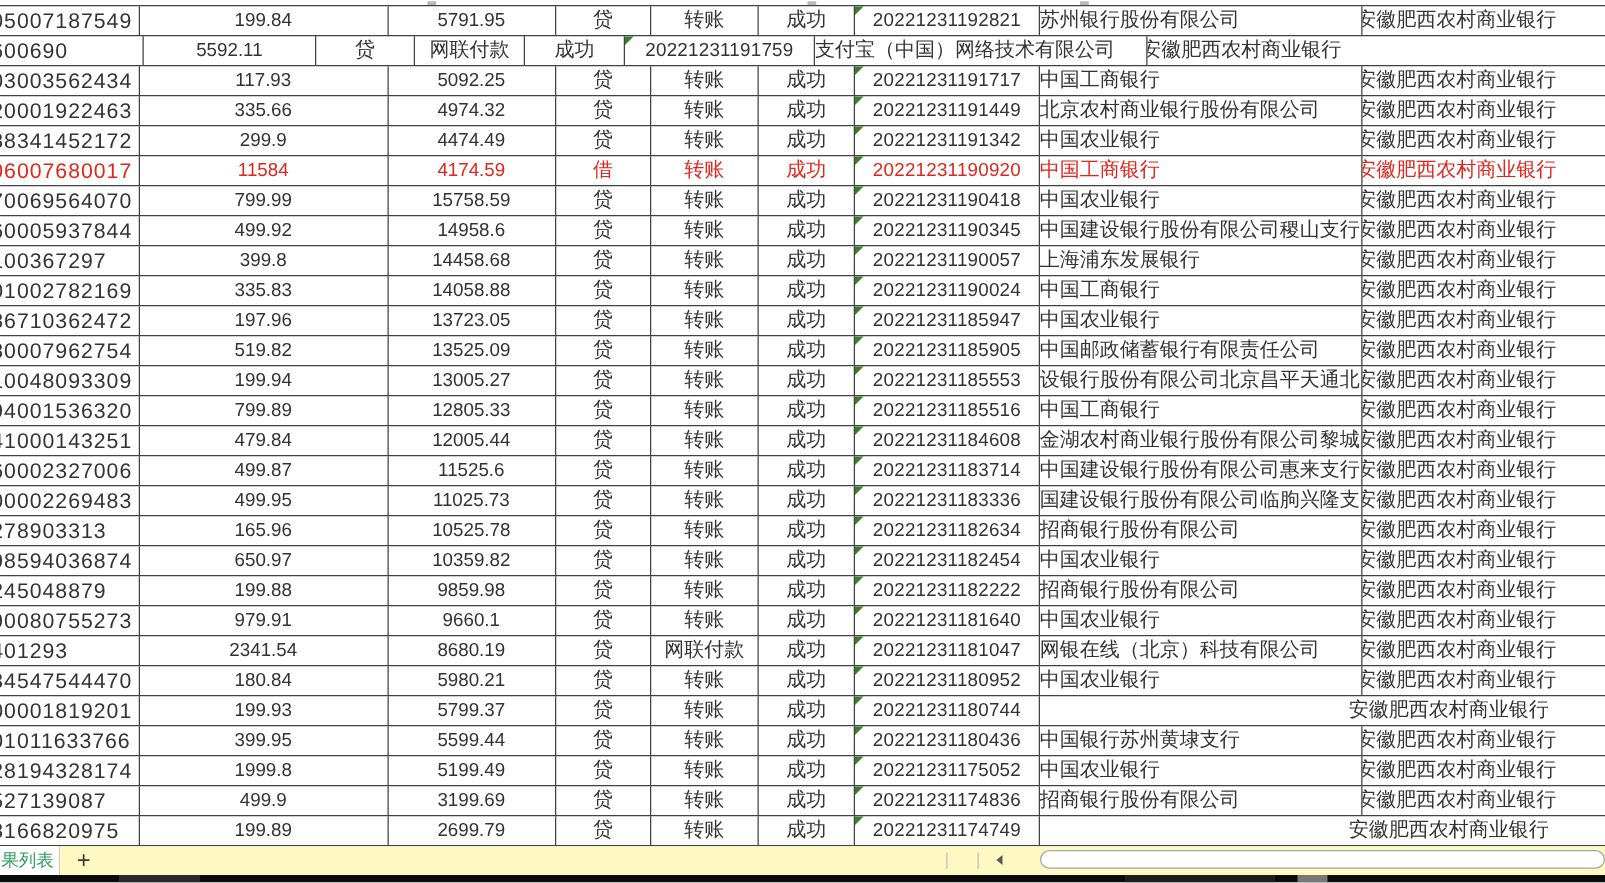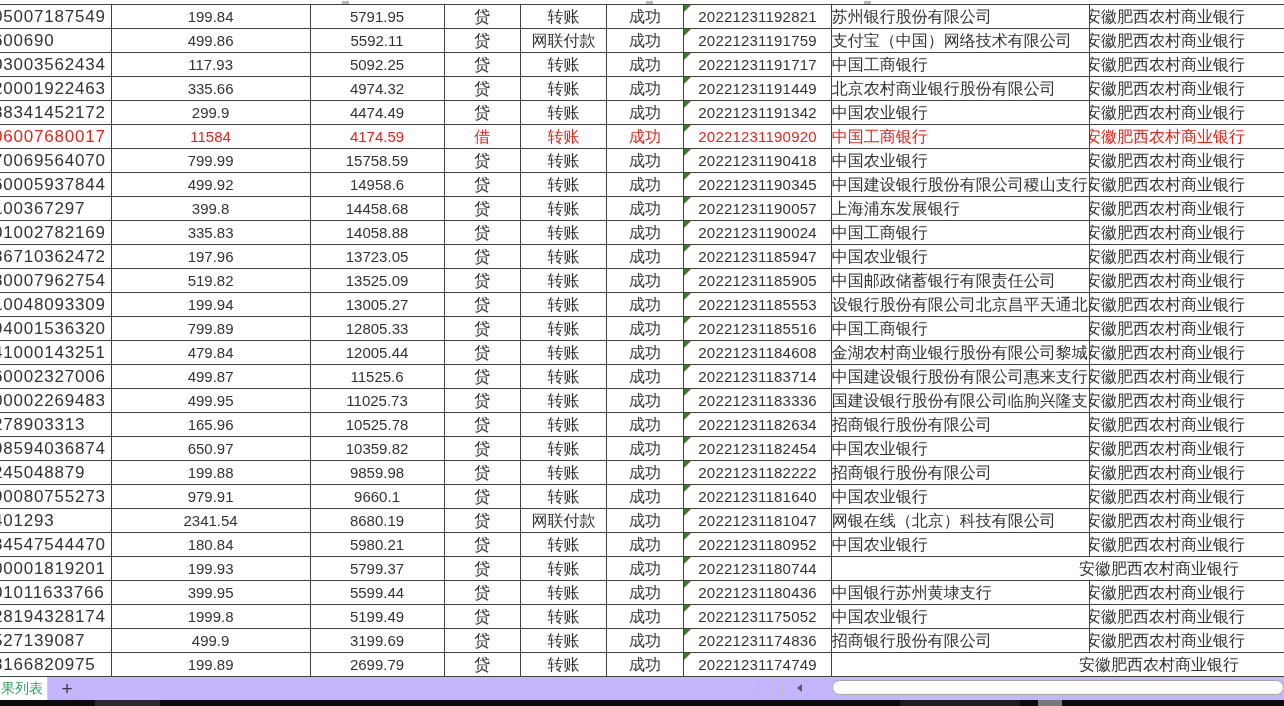--- a/index.html
+++ b/index.html
@@ -23,21 +23,21 @@
   .tri{position:absolute;top:0;left:0;width:0;height:0;
        border-top:7px solid #3e7d28;border-right:7px solid transparent;}
   .c-bank{width:266px;font-size:16px;display:block;}
   .c-branch{width:200px;font-size:16px;display:block;border-right:none;text-align:left;}
   .br{display:inline-block;margin-left:-5px;text-align:right;}
   .bank-empty .c-bank{border-right:1px solid transparent;}
   .bank-empty .c-branch{overflow:visible;}
   .bank-empty .br{margin-left:-11px;}
   .red, .red .cell{color:#e0261c;}
   
-  .tabbar{position:absolute;left:0;top:677px;width:1284px;height:23px;background:#c4b5fd;}
+  .tabbar{position:absolute;left:0;top:677px;width:1284px;height:23px;background:#fef9c3;}
   .tab{position:absolute;left:0;top:0;width:47px;height:23px;background:#ffffff;
        display:flex;align-items:center;overflow:hidden;border-right:1px solid #d0d0d0;}
   .tab span{font-size:14px;color:#2f9e5f;margin-left:1px;white-space:nowrap;}
   .addbtn{position:absolute;left:56px;top:0;width:22px;height:23px;font-size:19px;font-weight:300;
           color:#3a3a3a;display:flex;align-items:center;justify-content:center;}
   .divider{position:absolute;top:5px;width:1px;height:13px;background:#bdbdbd;}
   .d1{left:757px;}.d2{left:782px;}
   .sb-arrow{position:absolute;left:797px;top:7px;width:0;height:0;
             border-right:5px solid #5a5a5a;border-top:4px solid transparent;border-bottom:4px solid transparent;}
   .sb-thumb{position:absolute;left:832px;top:3px;width:452px;height:15px;background:#fdfdfd;
@@ -75,21 +75,20 @@
             <span>20221231192821</span>
           </div>
       <div class="cell c-bank">苏州银行股份有限公司</div>
       <div class="cell c-branch"><span class="br">安徽肥西农村商业银行</span></div>
     </div>
 
     <div class="row">
       <div class="cell c-id">
             <span class="idtext">600690</span>
           </div>
-      <div class="cell c-amount">499.86</div>
       <div class="cell c-balance">5592.11</div>
       <div class="cell c-drcr">贷</div>
       <div class="cell c-method">网联付款</div>
       <div class="cell c-status">成功</div>
       <div class="cell c-time">
             <i class="tri"></i>
             <span>20221231191759</span>
           </div>
       <div class="cell c-bank">支付宝（中国）网络技术有限公司</div>
       <div class="cell c-branch"><span class="br">安徽肥西农村商业银行</span></div>

